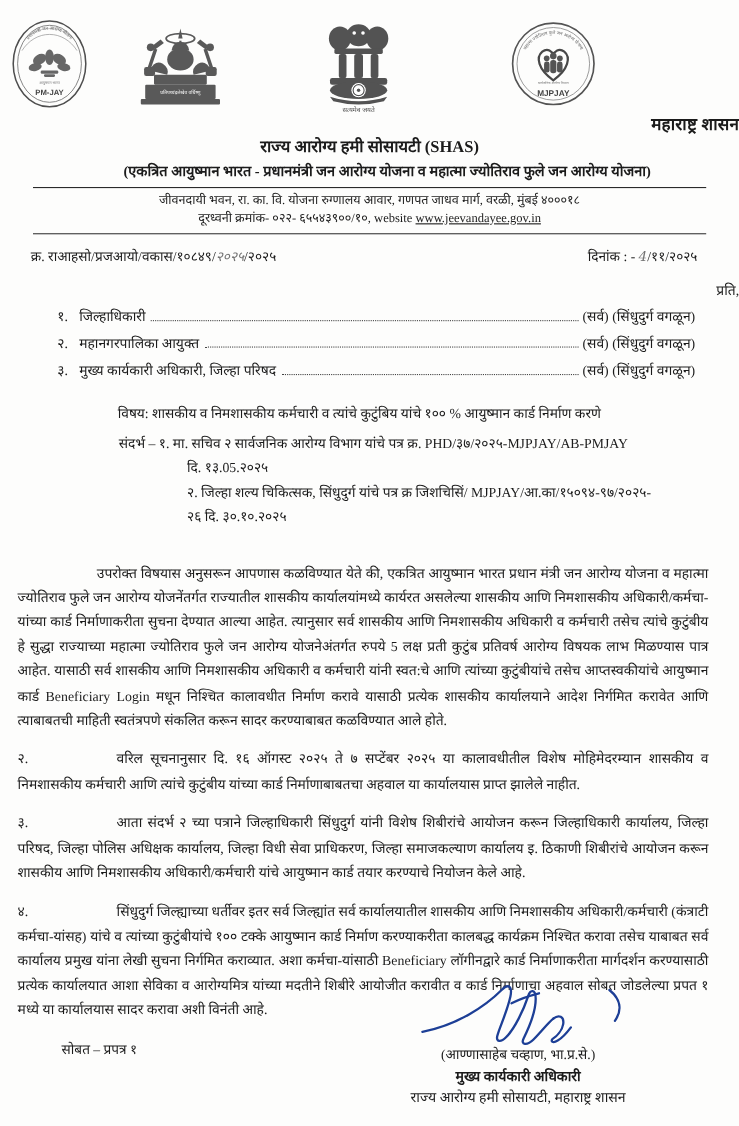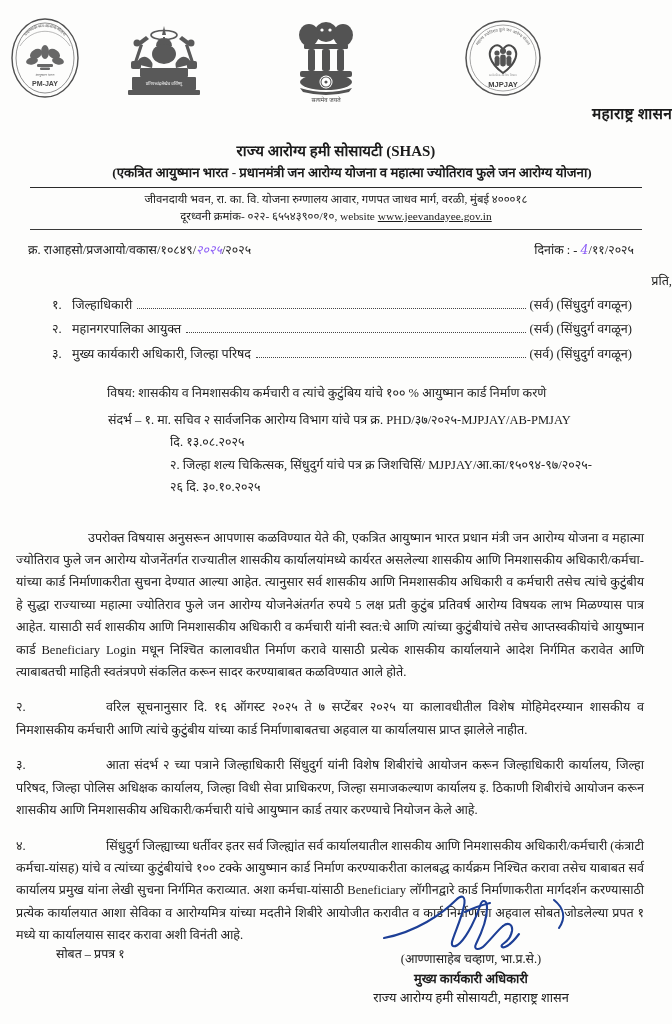--- a/index.html
+++ b/index.html
@@ -45,21 +45,21 @@
   }
   .org-line-1 {
     font-size: 15.5px;
     font-weight: bold;
     letter-spacing: .2px;
     text-align: right;
   }
   .org-line-2 {
     font-size: 15px;
     font-weight: bold;
-    margin-top: 18px;
+    margin-top: 1px;
   }
   .org-line-3 {
     font-size: 13.2px;
     font-weight: bold;
     margin-top: 2px;
     padding-left: 32px;
   }
 
   .rule {
     border: none;
@@ -81,21 +81,21 @@
 
   
   .ref-row {
     display: flex;
     justify-content: space-between;
     align-items: baseline;
     padding: 11px 38px 0 28px;
     font-size: 12.4px;
   }
   .hand {
-    color: #8b5cf6;
+    color: #737373;
     font-family: "DejaVu Serif", serif;
     font-style: italic;
   }
 
   
   .prati {
     padding: 14px 0 0 34px;
     font-size: 12.6px;
     text-align: right;
   }
@@ -353,21 +353,21 @@
 
   <div class="subject-block">
     <div class="subject-line">
       <span>विषय:</span>
       <span>शासकीय व निमशासकीय कर्मचारी व त्यांचे कुटुंबिय यांचे १०० % आयुष्मान कार्ड निर्माण करणे</span>
     </div>
     <div class="ref-head">
       <span>संदर्भ –</span>
       <span>१. मा. सचिव २ सार्वजनिक आरोग्य विभाग यांचे पत्र क्र. PHD/३७/२०२५-MJPJAY/AB-PMJAY</span>
     </div>
-    <div class="ref-sub">दि. १३.०८.२०२५</div>
+    <div class="ref-sub">दि. १३.05.२०२५</div>
     <div class="ref-item-2">२. जिल्हा शल्य चिकित्सक, सिंधुदुर्ग यांचे पत्र क्र जिशचिसिं/ MJPJAY/आ.का/१५०९४-९७/२०२५-</div>
     <div class="ref-sub">२६ दि. ३०.१०.२०२५</div>
   </div>
 
   <div class="body">
     <p class="para first">उपरोक्त विषयास अनुसरून आपणास कळविण्यात येते की, एकत्रित आयुष्मान भारत प्रधान मंत्री जन आरोग्य योजना व महात्मा ज्योतिराव फुले जन आरोग्य योजनेंतर्गत राज्यातील शासकीय कार्यालयांमध्ये कार्यरत असलेल्या शासकीय आणि निमशासकीय अधिकारी/कर्मचा-यांच्या कार्ड निर्माणाकरीता सुचना देण्यात आल्या आहेत. त्यानुसार सर्व शासकीय आणि निमशासकीय अधिकारी व कर्मचारी तसेच त्यांचे कुटुंबीय हे सुद्धा राज्याच्या महात्मा ज्योतिराव फुले जन आरोग्य योजनेअंतर्गत रुपये 5 लक्ष प्रती कुटुंब प्रतिवर्ष आरोग्य विषयक लाभ मिळण्यास पात्र आहेत. यासाठी सर्व शासकीय आणि निमशासकीय अधिकारी व कर्मचारी यांनी स्वत:चे आणि त्यांच्या कुटुंबीयांचे तसेच आप्तस्वकीयांचे आयुष्मान कार्ड Beneficiary Login मधून निश्चित कालावधीत निर्माण करावे यासाठी प्रत्येक शासकीय कार्यालयाने आदेश निर्गमित करावेत आणि त्याबाबतची माहिती स्वतंत्रपणे संकलित करून सादर करण्याबाबत कळविण्यात आले होते.</p>
 
     <p class="para numbered">
       <span class="pnum">२.</span><span>वरिल सूचनानुसार दि. १६ ऑगस्ट २०२५ ते ७ सप्टेंबर २०२५ या कालावधीतील विशेष मोहिमेदरम्यान शासकीय व निमशासकीय कर्मचारी आणि त्यांचे कुटुंबीय यांच्या कार्ड निर्माणाबाबतचा अहवाल या कार्यालयास प्राप्त झालेले नाहीत.</span>
     </p>

